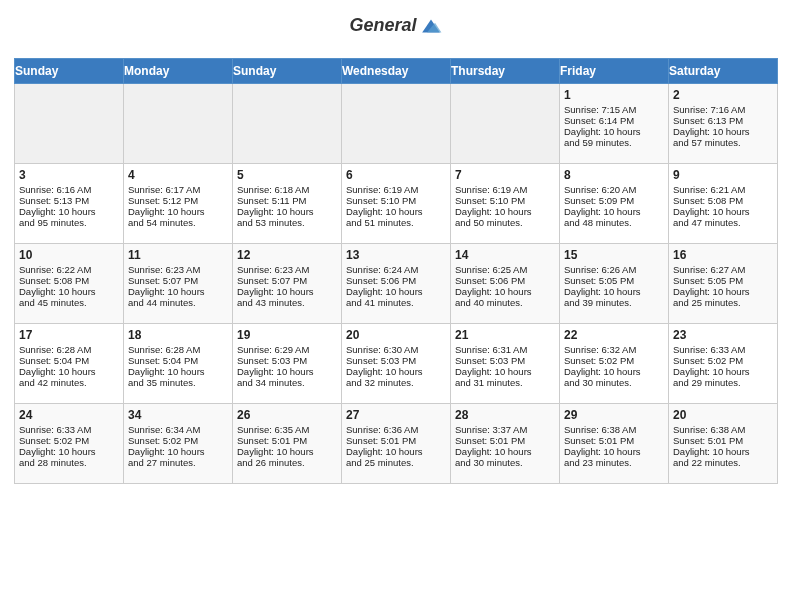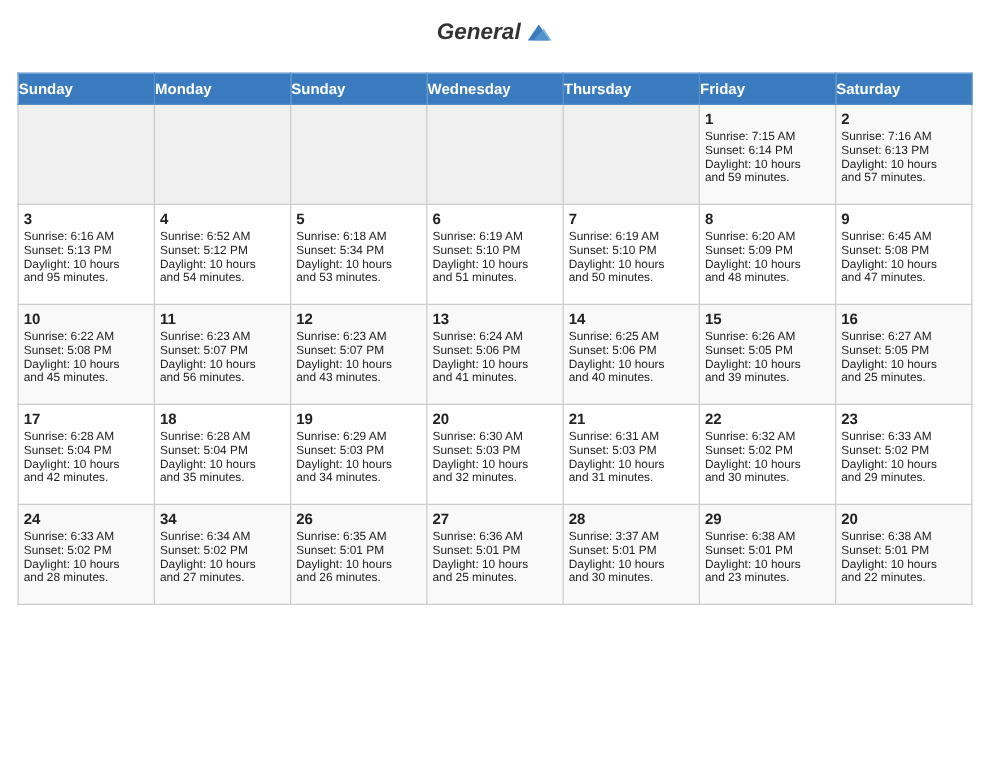--- a/index.html
+++ b/index.html
@@ -147,29 +147,29 @@
         <tr>
           <td>
             <span class="day-num">3</span>
             <div>Sunrise: 6:16 AM</div>
             <div>Sunset: 5:13 PM</div>
             <div>Daylight: 10 hours</div>
             <div>and 95 minutes.</div>
           </td>
           <td>
             <span class="day-num">4</span>
-            <div>Sunrise: 6:52 AM</div>
+            <div>Sunrise: 6:17 AM</div>
             <div>Sunset: 5:12 PM</div>
             <div>Daylight: 10 hours</div>
             <div>and 54 minutes.</div>
           </td>
           <td>
             <span class="day-num">5</span>
             <div>Sunrise: 6:18 AM</div>
-            <div>Sunset: 5:34 PM</div>
+            <div>Sunset: 5:11 PM</div>
             <div>Daylight: 10 hours</div>
             <div>and 53 minutes.</div>
           </td>
           <td>
             <span class="day-num">6</span>
             <div>Sunrise: 6:19 AM</div>
             <div>Sunset: 5:10 PM</div>
             <div>Daylight: 10 hours</div>
             <div>and 51 minutes.</div>
           </td>
@@ -182,40 +182,40 @@
           </td>
           <td>
             <span class="day-num">8</span>
             <div>Sunrise: 6:20 AM</div>
             <div>Sunset: 5:09 PM</div>
             <div>Daylight: 10 hours</div>
             <div>and 48 minutes.</div>
           </td>
           <td>
             <span class="day-num">9</span>
-            <div>Sunrise: 6:45 AM</div>
+            <div>Sunrise: 6:21 AM</div>
             <div>Sunset: 5:08 PM</div>
             <div>Daylight: 10 hours</div>
             <div>and 47 minutes.</div>
           </td>
         </tr>
         <tr>
           <td>
             <span class="day-num">10</span>
             <div>Sunrise: 6:22 AM</div>
             <div>Sunset: 5:08 PM</div>
             <div>Daylight: 10 hours</div>
             <div>and 45 minutes.</div>
           </td>
           <td>
             <span class="day-num">11</span>
             <div>Sunrise: 6:23 AM</div>
             <div>Sunset: 5:07 PM</div>
             <div>Daylight: 10 hours</div>
-            <div>and 56 minutes.</div>
+            <div>and 44 minutes.</div>
           </td>
           <td>
             <span class="day-num">12</span>
             <div>Sunrise: 6:23 AM</div>
             <div>Sunset: 5:07 PM</div>
             <div>Daylight: 10 hours</div>
             <div>and 43 minutes.</div>
           </td>
           <td>
             <span class="day-num">13</span>

